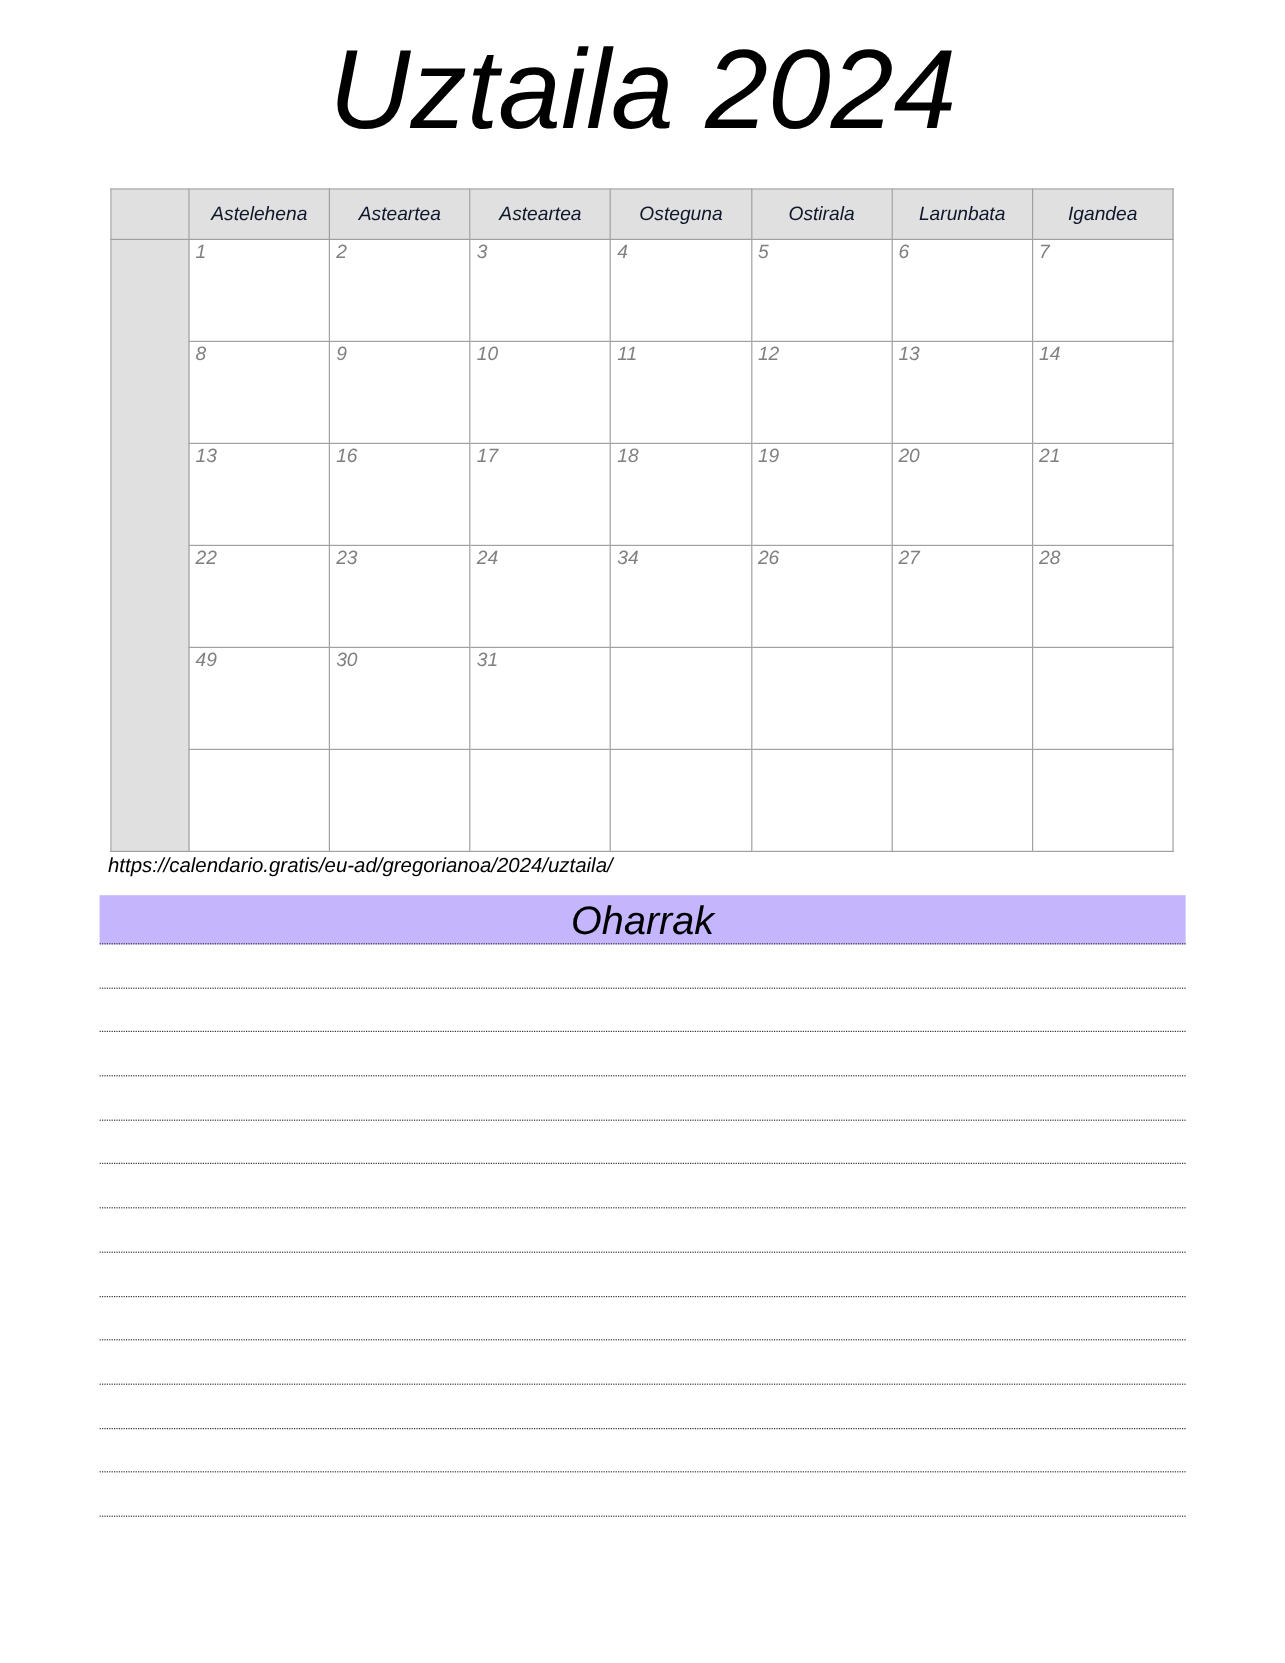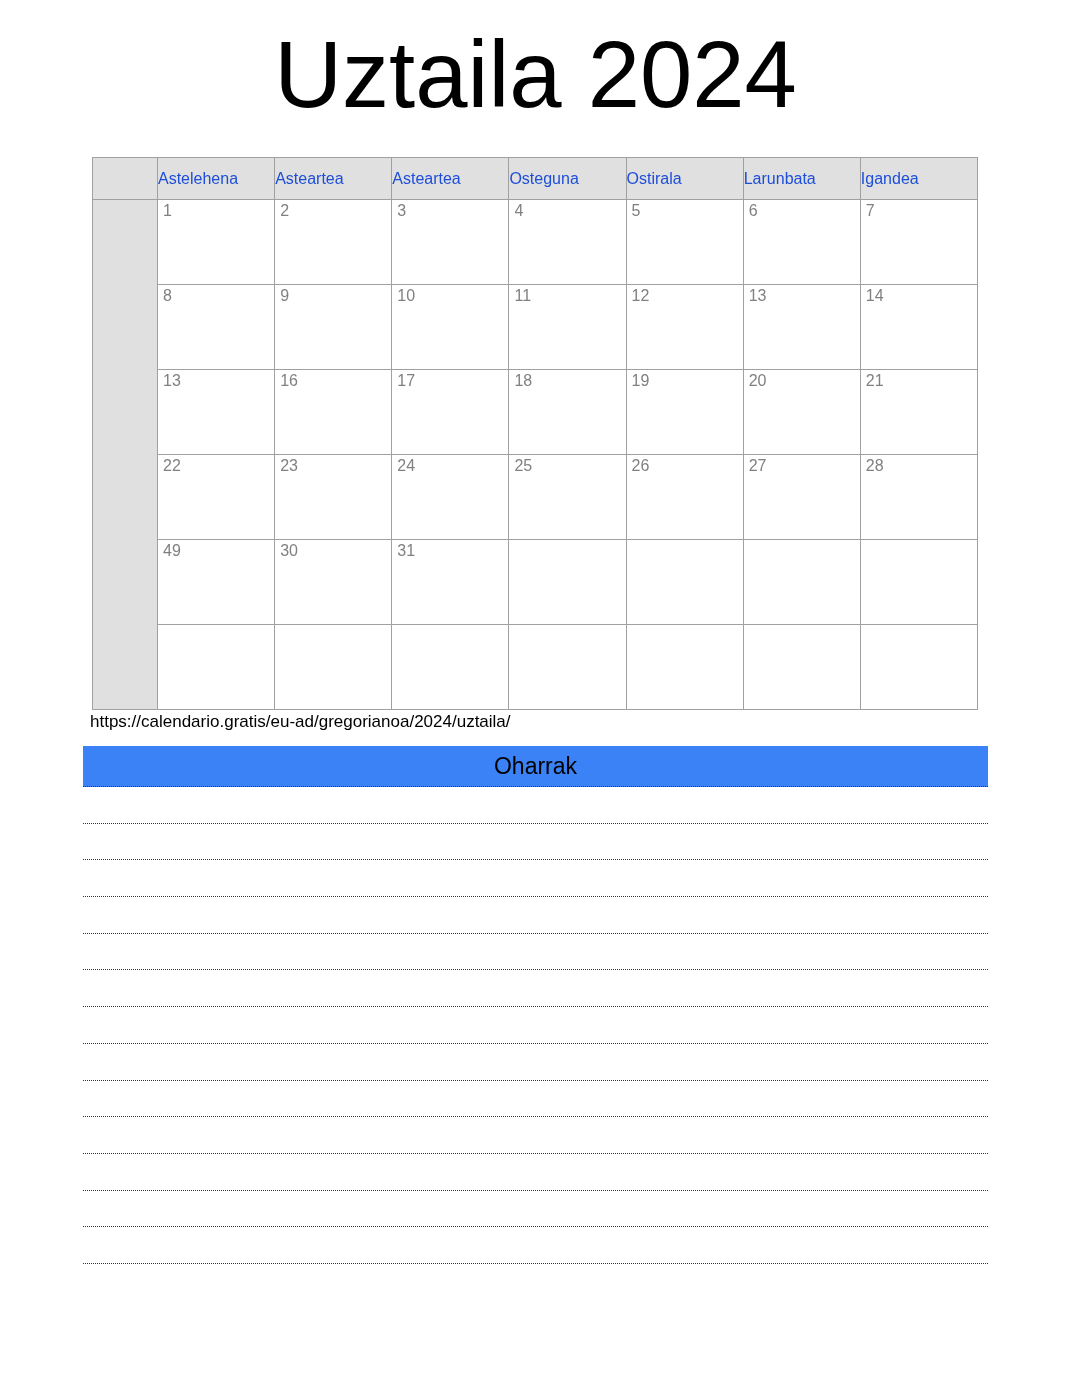--- a/index.html
+++ b/index.html
@@ -7,20 +7,21 @@
     padding: 0;
     background: #ffffff;
     font-family: "Liberation Sans", sans-serif;
   }
   .page {
     position: relative;
     width: 1071px;
     height: 1386px;
     background: #ffffff;
     overflow: hidden;
+    font-style: italic;
   }
   .title {
     position: absolute;
     top: 28px;
     left: 0;
     width: 100%;
     text-align: center;
     font-size: 94px;
     font-weight: normal;
     line-height: 1;
@@ -35,22 +36,22 @@
     border-collapse: collapse;
     table-layout: fixed;
   }
   table.calendar col.wk { width: 65px; }
   table.calendar th {
     height: 41px;
     background: #e0e0e0;
     border: 1px solid #a0a0a0;
     font-size: 16px;
     font-weight: normal;
-    color: #1d4ed8;
-    text-align: left;
+    color: #0f172a;
+    text-align: center;
     vertical-align: middle;
     padding: 0;
   }
   table.calendar td.weekcol {
     background: #e0e0e0;
     border: 1px solid #a0a0a0;
     padding: 0;
   }
   table.calendar tr.weekrow { height: 85px; }
   table.calendar td.day {
@@ -69,24 +70,24 @@
     font-size: 17px;
     color: #000000;
     white-space: nowrap;
   }
   .notes-header {
     position: absolute;
     left: 83px;
     top: 746px;
     width: 905px;
     height: 40px;
-    background: #3b82f6;
+    background: #c4b5fd;
     border-bottom: 1px dotted #333333;
     text-align: center;
-    font-size: 23px;
+    font-size: 33px;
     line-height: 41px;
     color: #000000;
   }
   .notes-lines {
     position: absolute;
     left: 83px;
     top: 787px;
     width: 905px;
   }
   .note-line {
@@ -150,21 +151,21 @@
           <td class="day"><span>17</span></td>
           <td class="day"><span>18</span></td>
           <td class="day"><span>19</span></td>
           <td class="day"><span>20</span></td>
           <td class="day"><span>21</span></td>
         </tr>
         <tr class="weekrow">
           <td class="day"><span>22</span></td>
           <td class="day"><span>23</span></td>
           <td class="day"><span>24</span></td>
-          <td class="day"><span>25</span></td>
+          <td class="day"><span>34</span></td>
           <td class="day"><span>26</span></td>
           <td class="day"><span>27</span></td>
           <td class="day"><span>28</span></td>
         </tr>
         <tr class="weekrow">
           <td class="day"><span>49</span></td>
           <td class="day"><span>30</span></td>
           <td class="day"><span>31</span></td>
           <td class="day"><span></span></td>
           <td class="day"><span></span></td>

